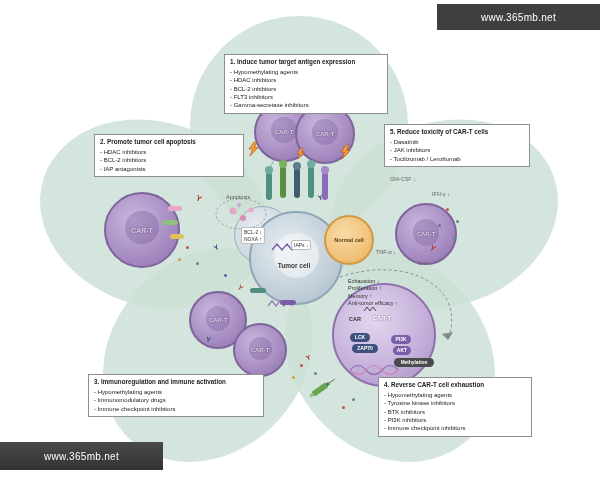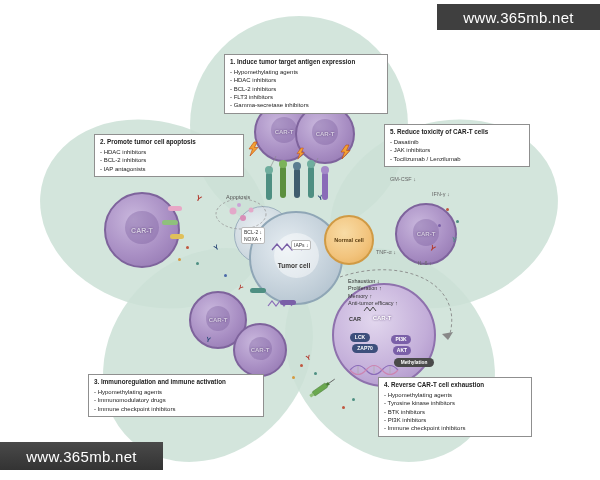--- a/index.html
+++ b/index.html
@@ -75,21 +75,21 @@
   .lck{left:350px;top:333px;width:20px;background:#3d4f7c;}
   .zap70{left:352px;top:344px;width:26px;background:#3d4f7c;}
   .pi3k{left:391px;top:335px;width:20px;background:#7a5fa8;}
   .akt{left:393px;top:346px;width:18px;background:#7a5fa8;}
   .meth{left:394px;top:358px;width:40px;background:#4a4a4a;font-size:4.8px;}
   
   .dot{position:absolute;border-radius:50%;z-index:4;}
   .pill{position:absolute;border-radius:4px;z-index:4;}
   .ab{position:absolute;font-weight:bold;z-index:4;color:#b33a2e;}
   
-  .wm{position:absolute;background:#3f3f3f;color:#fff;font-size:15px;display:flex;
+  .wm{position:absolute;background:#3f3f3f;color:#fff;font-size:10px;display:flex;
       align-items:center;justify-content:center;z-index:7;letter-spacing:0.3px;}
   .wm-tr{right:0;top:4px;width:163px;height:26px;}
   .wm-bl{left:0;top:442px;width:163px;height:28px;background:linear-gradient(#4a4a4a,#333);}
 </style>
 </head>
 <body>
 
 <div class="canvas">
 
   <div class="petal p-top"></div>

